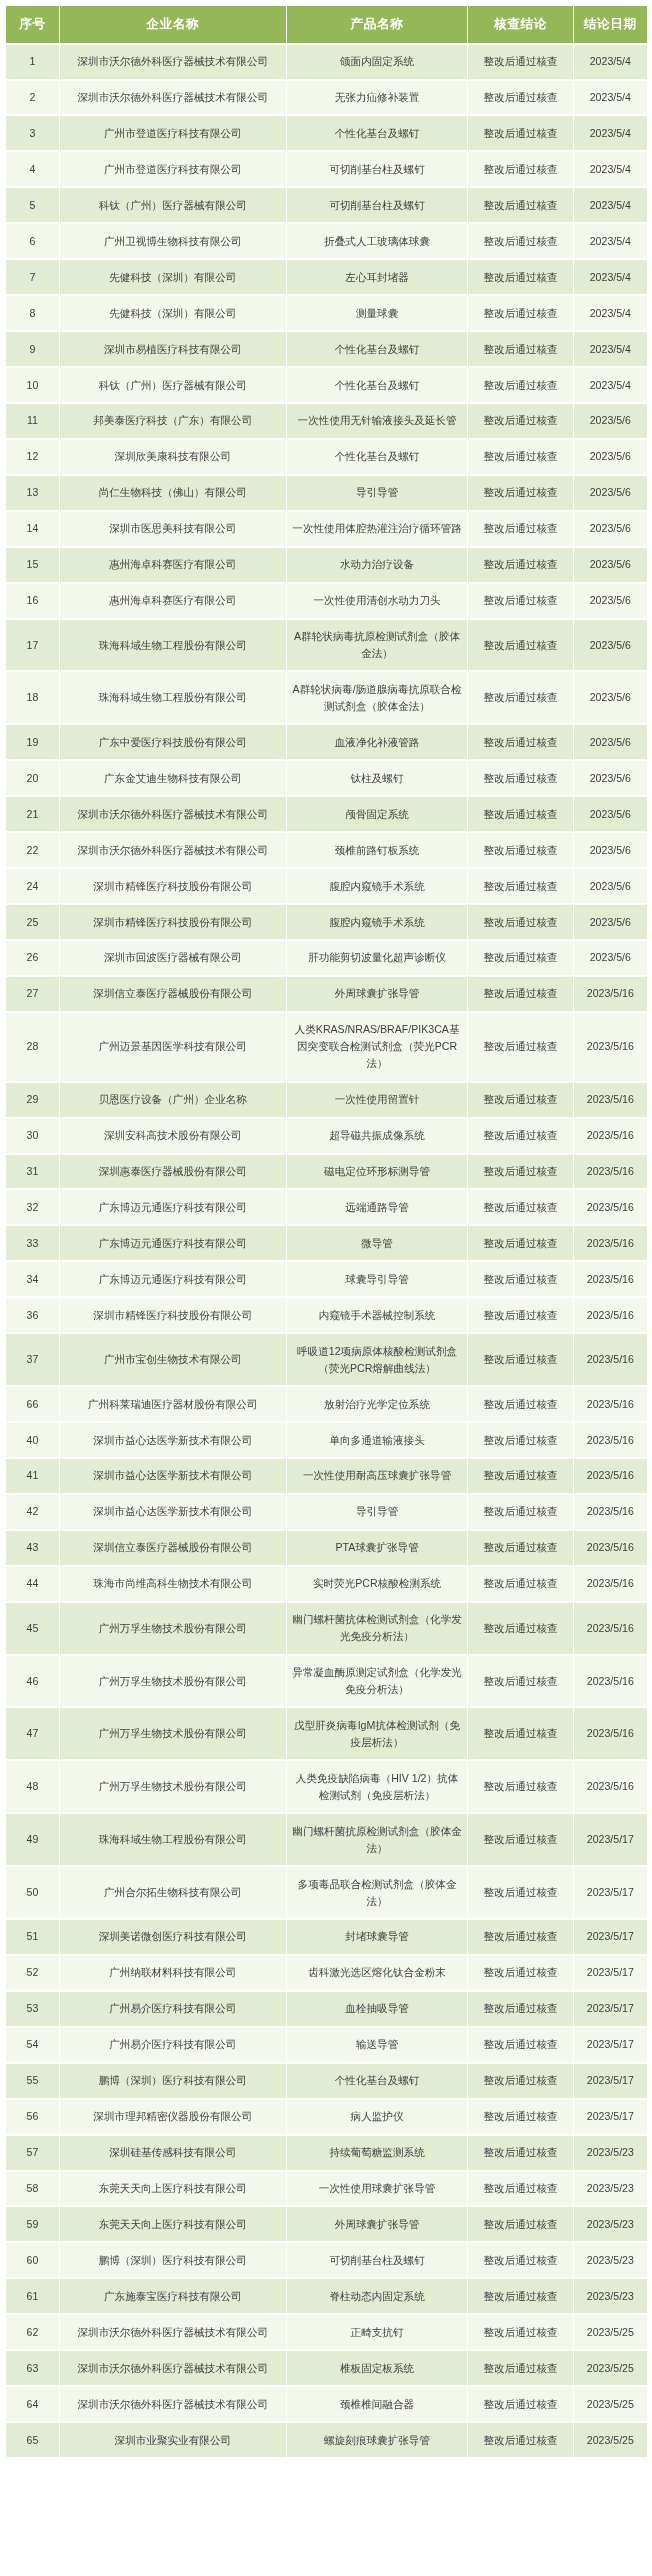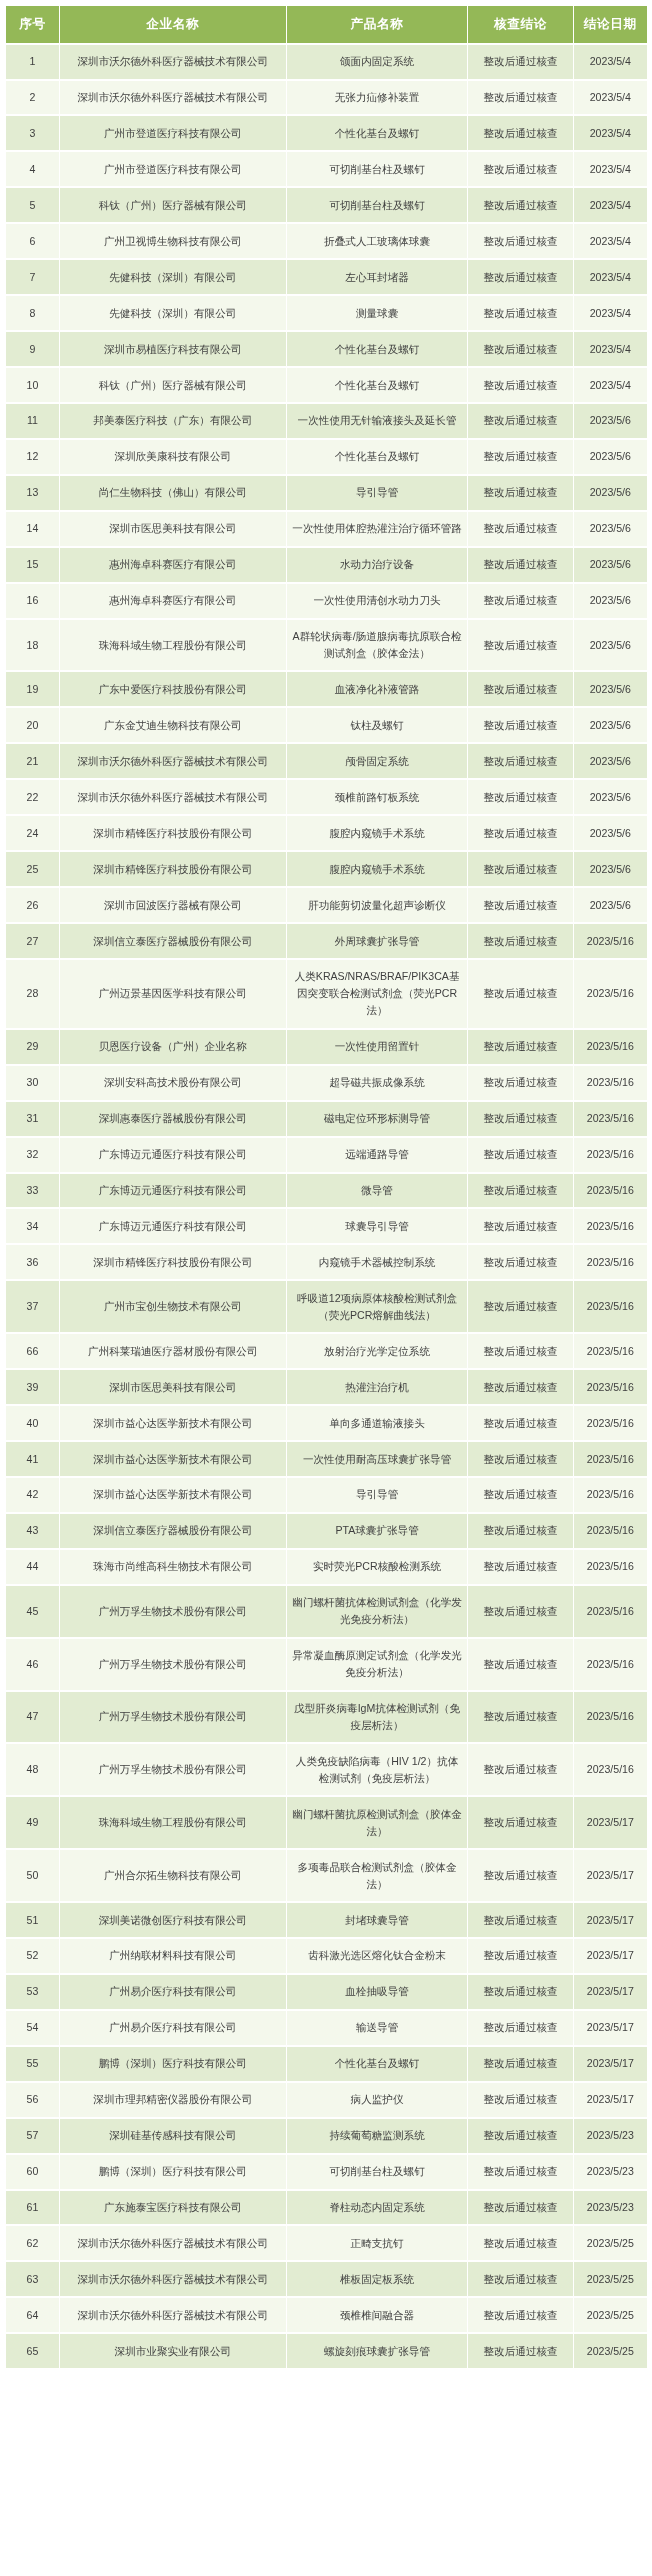--- a/index.html
+++ b/index.html
@@ -165,20 +165,27 @@
           <td>整改后通过核查</td>
           <td>2023/5/6</td>
         </tr>
         <tr class="even">
           <td>16</td>
           <td>惠州海卓科赛医疗有限公司</td>
           <td>一次性使用清创水动力刀头</td>
           <td>整改后通过核查</td>
           <td>2023/5/6</td>
         </tr>
+        <tr class="odd">
+          <td>17</td>
+          <td>珠海科域生物工程股份有限公司</td>
+          <td>A群轮状病毒抗原检测试剂盒（胶体金法）</td>
+          <td>整改后通过核查</td>
+          <td>2023/5/6</td>
+        </tr>
         <tr class="even">
           <td>18</td>
           <td>珠海科域生物工程股份有限公司</td>
           <td>A群轮状病毒/肠道腺病毒抗原联合检测试剂盒（胶体金法）</td>
           <td>整改后通过核查</td>
           <td>2023/5/6</td>
         </tr>
         <tr class="odd">
           <td>19</td>
           <td>广东中爱医疗科技股份有限公司</td>
@@ -298,27 +305,20 @@
           <td>整改后通过核查</td>
           <td>2023/5/16</td>
         </tr>
         <tr class="even">
           <td>66</td>
           <td>广州科莱瑞迪医疗器材股份有限公司</td>
           <td>放射治疗光学定位系统</td>
           <td>整改后通过核查</td>
           <td>2023/5/16</td>
         </tr>
-        <tr class="odd">
-          <td>39</td>
-          <td>深圳市医思美科技有限公司</td>
-          <td>热灌注治疗机</td>
-          <td>整改后通过核查</td>
-          <td>2023/5/16</td>
-        </tr>
         <tr class="even">
           <td>40</td>
           <td>深圳市益心达医学新技术有限公司</td>
           <td>单向多通道输液接头</td>
           <td>整改后通过核查</td>
           <td>2023/5/16</td>
         </tr>
         <tr class="odd">
           <td>41</td>
           <td>深圳市益心达医学新技术有限公司</td>
@@ -428,20 +428,34 @@
           <td>56</td>
           <td>深圳市理邦精密仪器股份有限公司</td>
           <td>病人监护仪</td>
           <td>整改后通过核查</td>
           <td>2023/5/17</td>
         </tr>
         <tr class="odd">
           <td>57</td>
           <td>深圳硅基传感科技有限公司</td>
           <td>持续葡萄糖监测系统</td>
+          <td>整改后通过核查</td>
+          <td>2023/5/23</td>
+        </tr>
+        <tr class="even">
+          <td>58</td>
+          <td>东莞天天向上医疗科技有限公司</td>
+          <td>一次性使用球囊扩张导管</td>
+          <td>整改后通过核查</td>
+          <td>2023/5/23</td>
+        </tr>
+        <tr class="odd">
+          <td>59</td>
+          <td>东莞天天向上医疗科技有限公司</td>
+          <td>外周球囊扩张导管</td>
           <td>整改后通过核查</td>
           <td>2023/5/23</td>
         </tr>
         <tr class="even">
           <td>60</td>
           <td>鹏博（深圳）医疗科技有限公司</td>
           <td>可切削基台柱及螺钉</td>
           <td>整改后通过核查</td>
           <td>2023/5/23</td>
         </tr>

